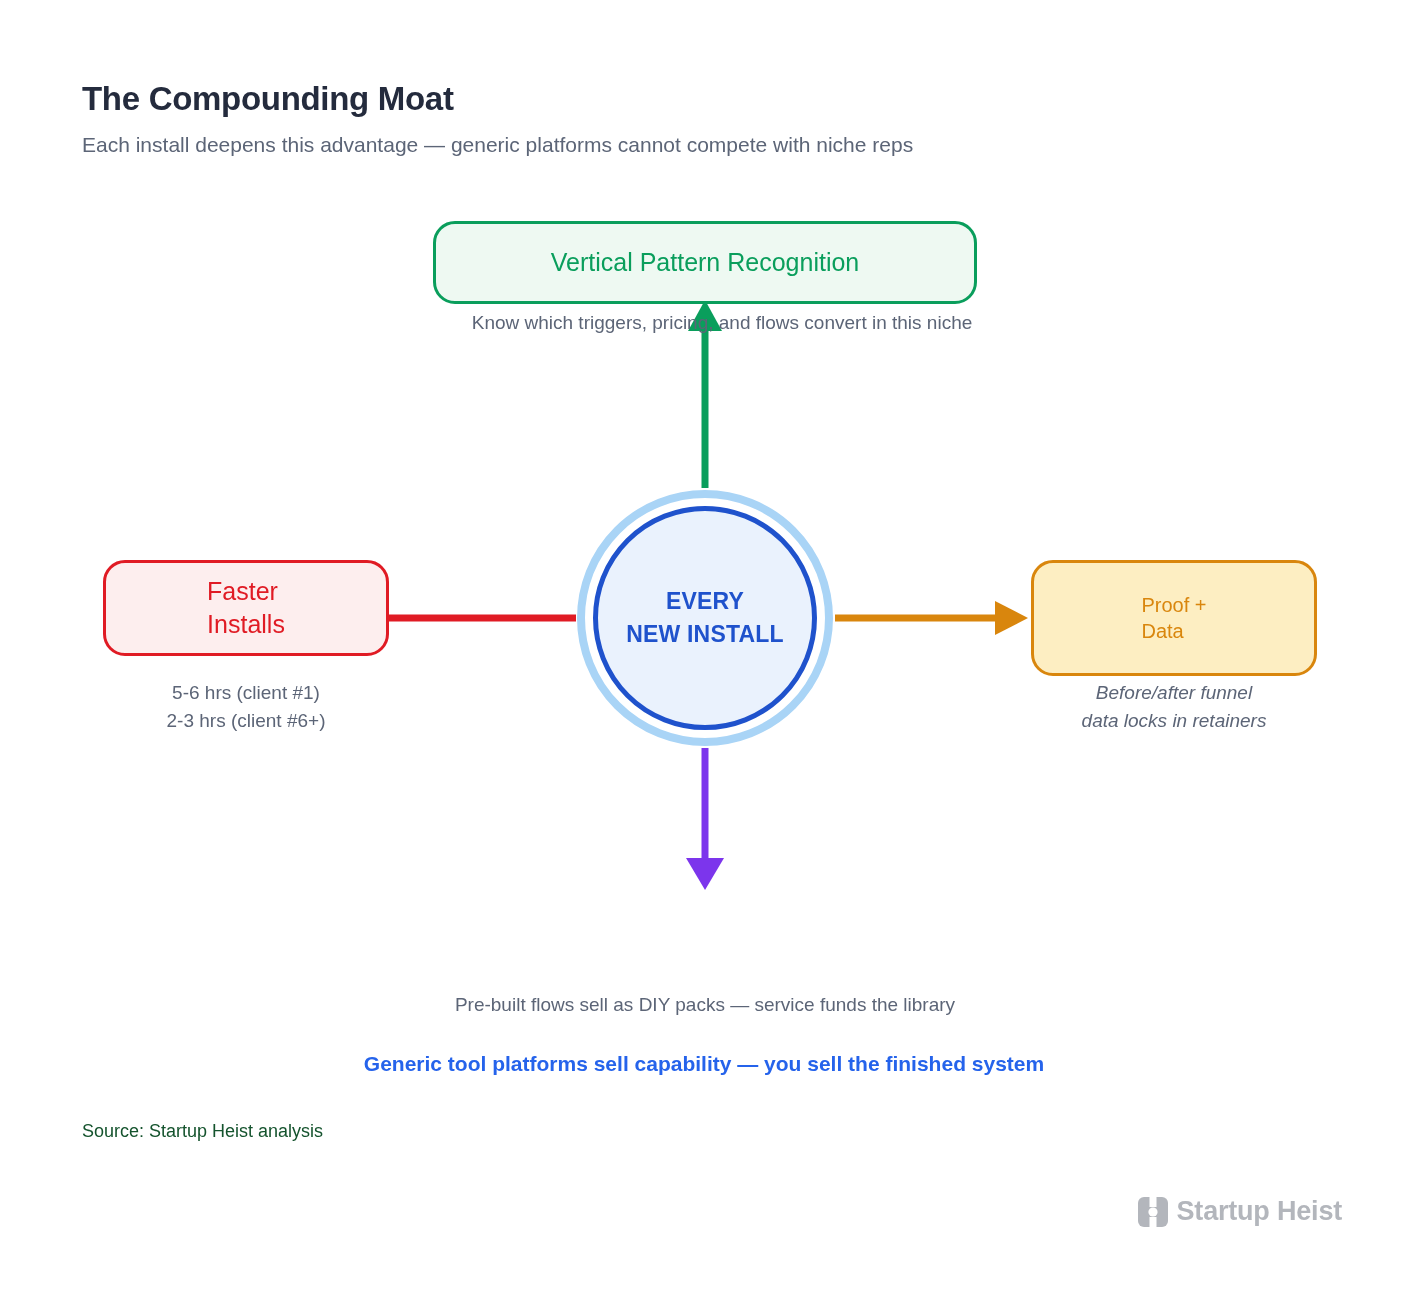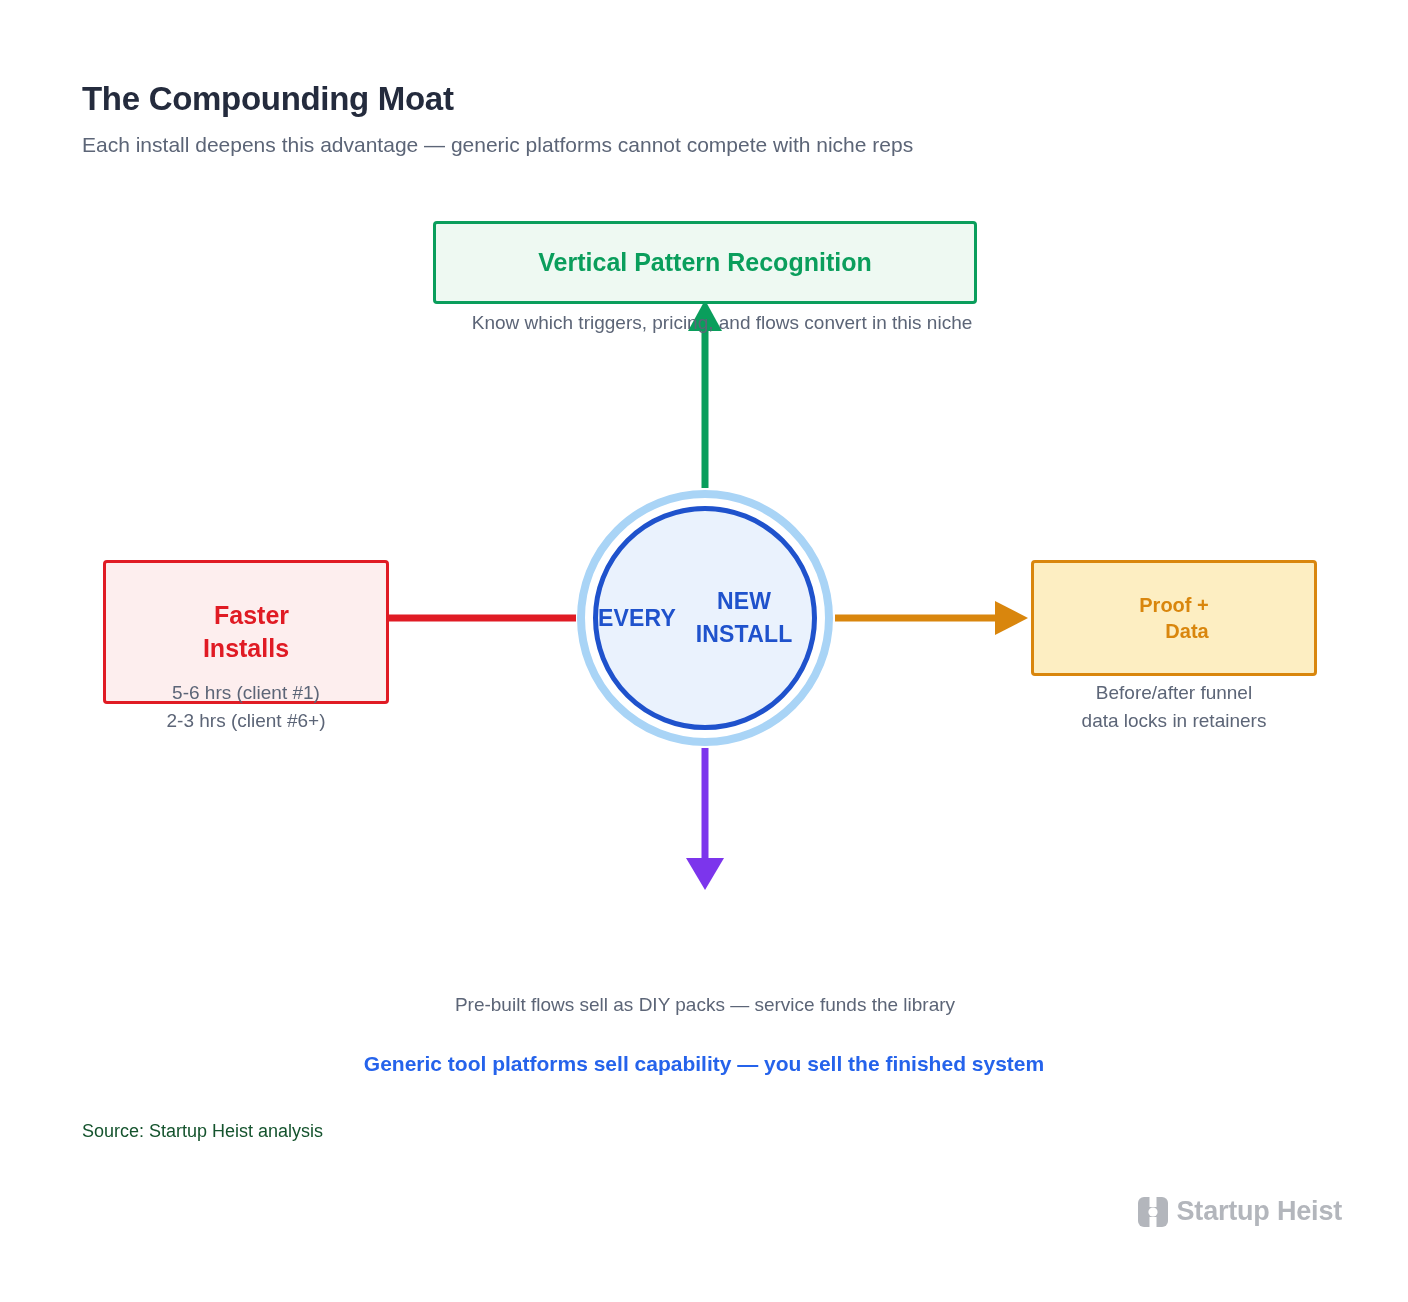--- a/index.html
+++ b/index.html
@@ -34,47 +34,47 @@
     left: 82px;
     top: 133px;
     font-size: 21px;
     color: #5c6577;
   }
 
   
   .node {
     position: absolute;
     box-sizing: border-box;
-    border-radius: 4px;
+    border-radius: 22px;
     border-width: 3px;
     border-style: solid;
     display: flex;
     align-items: center;
     justify-content: center;
-    text-align: right;
-    font-weight: bold;
+    text-align: left;
+    font-weight: normal;
     line-height: 1.32;
   }
 
   .node-top {
     left: 433px;
     top: 221px;
     width: 544px;
     height: 83px;
     background: #eef9f2;
     border-color: #0a9e5c;
     color: #0a9e5c;
     font-size: 25px;
   }
 
   .node-left {
     left: 103px;
     top: 560px;
     width: 286px;
-    height: 144px;
+    height: 96px;
     background: #fdeeee;
     border-color: #e01b24;
     color: #e01b24;
     font-size: 25px;
   }
 
   .node-right {
     left: 1031px;
     top: 560px;
     width: 286px;
@@ -112,21 +112,21 @@
     position: absolute;
     left: 593px;
     top: 506px;
     width: 224px;
     height: 224px;
     box-sizing: border-box;
     border-radius: 50%;
     border: 5px solid #1f52cc;
     background: #eaf2fd;
     display: flex;
-    flex-direction: row;
+    flex-direction: column;
     align-items: center;
     justify-content: center;
     text-align: center;
   }
   .hub-line {
     font-size: 23px;
     font-weight: bold;
     color: #1f52cc;
     line-height: 1.42;
     letter-spacing: 0.2px;
@@ -136,21 +136,21 @@
   .caption {
     position: absolute;
     font-size: 19px;
     color: #5c6577;
     text-align: center;
     line-height: 1.45;
     white-space: pre-line;
   }
   .cap-top   { left: 372px; top: 309px; width: 700px; }
   .cap-left  { left: 100px; top: 679px; width: 292px; }
-  .cap-right { left: 1028px; top: 679px; width: 292px; }
+  .cap-right { left: 1028px; top: 679px; width: 292px; font-style: italic; }
   .cap-bottom{ left: 355px; top: 991px; width: 700px; }
 
   
   .takeaway {
     position: absolute;
     left: 0px;
     top: 1052px;
     width: 1408px;
     text-align: center;
     font-size: 21px;

